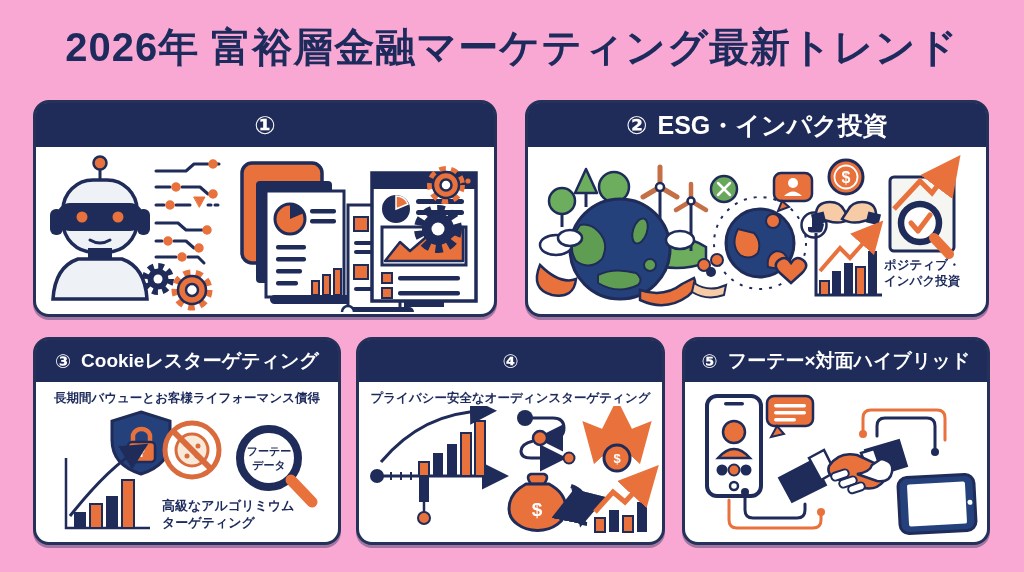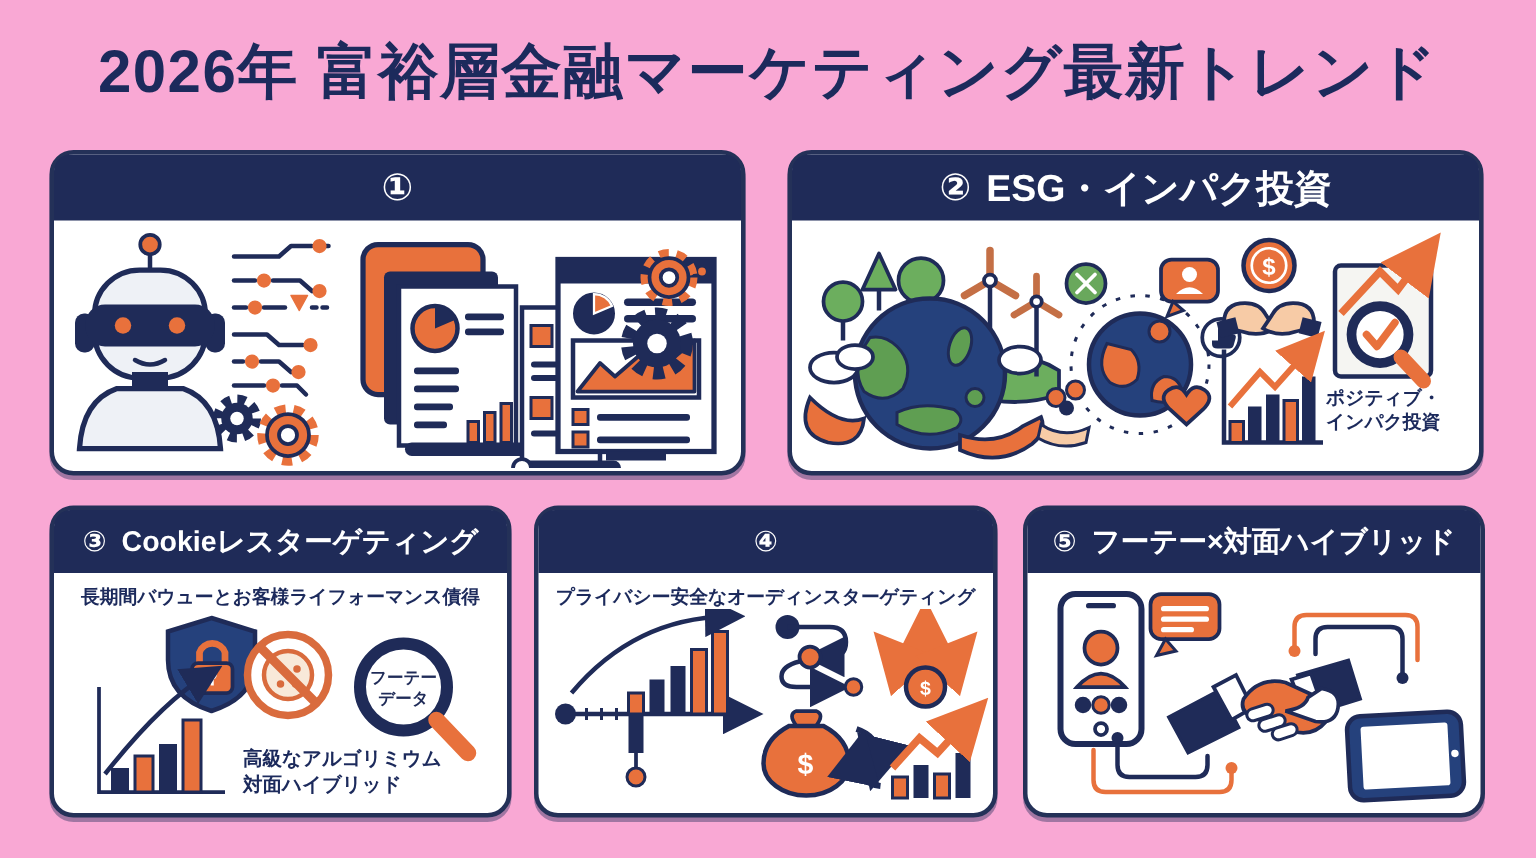--- a/index.html
+++ b/index.html
@@ -299,21 +299,21 @@
           <line x1="138" y1="26" x2="174" y2="62" stroke="#d96b3d" stroke-width="6" stroke-linecap="round"></line>
         </g>
         <g>
           <circle cx="233" cy="52" r="29" fill="#fff" stroke="#1f2b58" stroke-width="8"></circle>
           <line x1="255" y1="74" x2="276" y2="96" stroke="#e8713c" stroke-width="11" stroke-linecap="round"></line>
           <text x="233" y="49" text-anchor="middle" class="svgtext" font-size="11" fill="#1f2b58">フーテー</text>
           <text x="233" y="63" text-anchor="middle" class="svgtext" font-size="11" fill="#1f2b58">データ</text>
         </g>
       </svg>
       <div class="caption" style="left:126px;top:116px;font-size:13px">高級なアルゴリミウム
-対面ハイブリッド</div>
+ターゲティング</div>
     </div>
   </section>
 
   <section class="panel row2" style="left:356px;top:337px;width:309px;height:208px">
     <header class="hdr">
       <span>④</span>
     </header>
     <div class="content">
       <div class="subtitle">プライバシー安全なオーディンスターゲティング</div>
       <svg width="303" height="133" viewBox="0 0 303 133">

